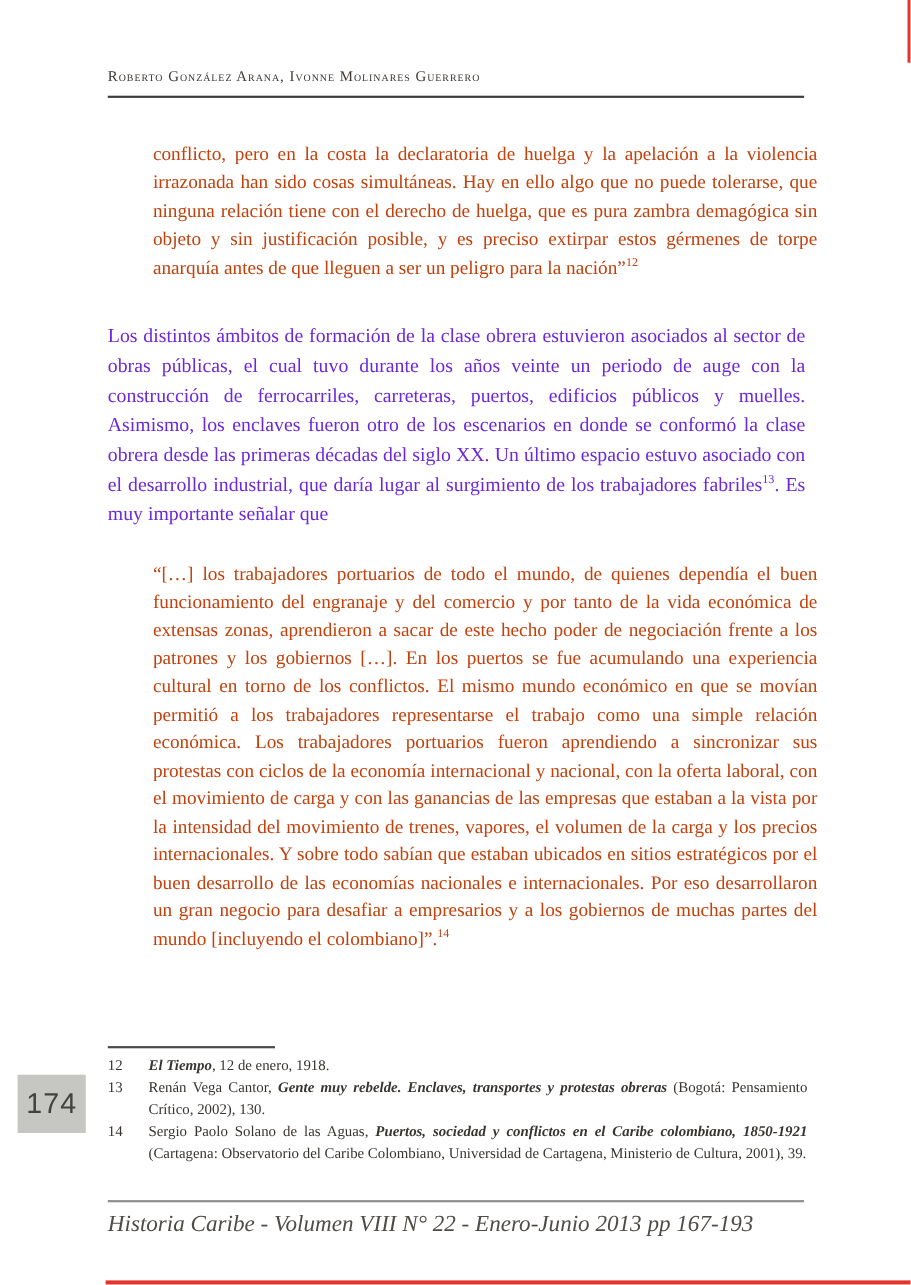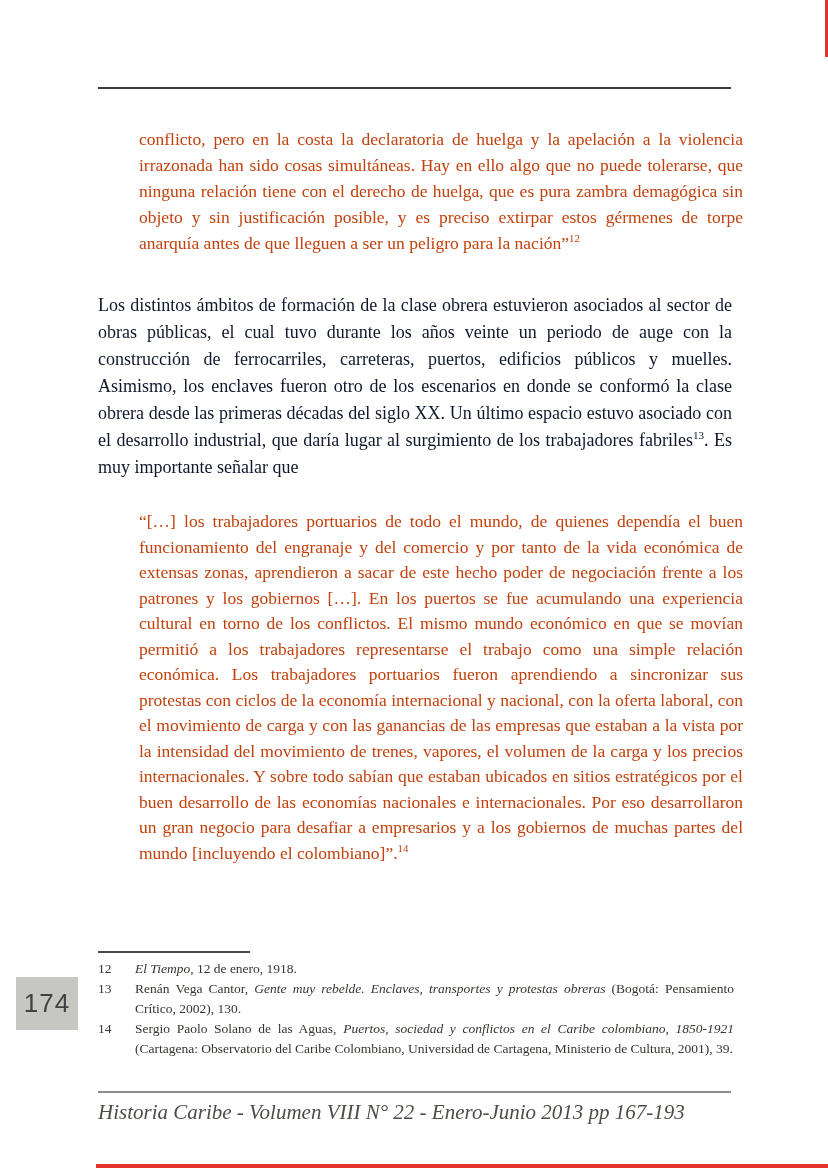--- a/index.html
+++ b/index.html
@@ -26,36 +26,36 @@
     position:absolute;left:127px;width:604px;
     font-size:17.5px;line-height:26px;text-align:justify;
     color:#c2410c;margin:12px;
   }
   #quote1{top:114px;height:160px;}
   #quote2{top:497px;line-height:25.5px;height:436px;}
   
   .bodypara{
     position:absolute;left:98px;top:292px;width:634px;
     font-size:18px;line-height:27px;text-align:justify;
-    color:#0f172a;margin:0;
+    color:#6d28d9;margin:0;
   }
   sup.fnref{font-size:0.62em;vertical-align:super;line-height:0;}
   
   .fn-sep{
     position:absolute;left:98px;top:951px;width:152px;height:2px;
     background:#4a4a4a;
   }
   .footnotes{
     position:absolute;left:98px;top:959px;width:636px;
     font-size:13.5px;line-height:20px;color:#383430;
   }
   .fn-row{display:flex;align-items:flex-start;}
   .fn-num{width:37px;flex:0 0 37px;}
   .fn-text{flex:1;text-align:justify;}
-  .fn-text i{font-style:italic;}
+  .fn-text i{font-style:italic;font-weight:bold;}
   
   .page-num-box{
     position:absolute;left:0;top:977px;width:62px;height:53px;
     background:#c6c7c3;
     display:flex;align-items:center;justify-content:center;margin-left:16px;
   }
   .page-num{
     font-family:"Liberation Sans", sans-serif;
     font-size:26px;color:#424242;letter-spacing:1px;
   }
@@ -75,20 +75,21 @@
   }
   .redmark-bottom{
     position:absolute;left:96px;right:0;bottom:0;height:4px;
   }
 </style>
 </head>
 <body>
 
 <div class="page">
 
+  <div class="authors">Roberto González Arana, Ivonne Molinares Guerrero</div>
   <div class="header-rule"></div>
 
   <blockquote class="bquote" id="quote1"><span>conflicto, pero en la costa la declaratoria de huelga y la apelación a la violencia irrazonada han sido cosas simultáneas. Hay en ello algo que no puede tolerarse, que ninguna relación tiene con el derecho de huelga, que es pura zambra demagógica sin objeto y sin justificación posible, y es preciso extirpar estos gérmenes de torpe anarquía antes de que lleguen a ser un peligro para la nación”</span><sup class="fnref">12</sup></blockquote>
 
   <p class="bodypara"><span>Los distintos ámbitos de formación de la clase obrera estuvieron asociados al sector de obras públicas, el cual tuvo durante los años veinte un periodo de auge con la construcción de ferrocarriles, carreteras, puertos, edificios públicos y muelles. Asimismo, los enclaves fueron otro de los escenarios en donde se conformó la clase obrera desde las primeras décadas del siglo XX. Un último espacio estuvo asociado con el desarrollo industrial, que daría lugar al surgimiento de los trabajadores fabriles</span><sup class="fnref">13</sup><span>. Es muy importante señalar que</span></p>
 
   <blockquote class="bquote" id="quote2"><span>“[…] los trabajadores portuarios de todo el mundo, de quienes dependía el buen funcionamiento del engranaje y del comercio y por tanto de la vida económica de extensas zonas, aprendieron a sacar de este hecho poder de negociación frente a los patrones y los gobiernos […]. En los puertos se fue acumulando una experiencia cultural en torno de los conflictos. El mismo mundo económico en que se movían permitió a los trabajadores representarse el trabajo como una simple relación económica. Los trabajadores portuarios fueron aprendiendo a sincronizar sus protestas con ciclos de la economía internacional y nacional, con la oferta laboral, con el movimiento de carga y con las ganancias de las empresas que estaban a la vista por la intensidad del movimiento de trenes, vapores, el volumen de la carga y los precios internacionales. Y sobre todo sabían que estaban ubicados en sitios estratégicos por el buen desarrollo de las economías nacionales e internacionales. Por eso desarrollaron un gran negocio para desafiar a empresarios y a los gobiernos de muchas partes del mundo [incluyendo el colombiano]”.</span><sup class="fnref">14</sup></blockquote>
 
   <div class="fn-sep"></div>
 

